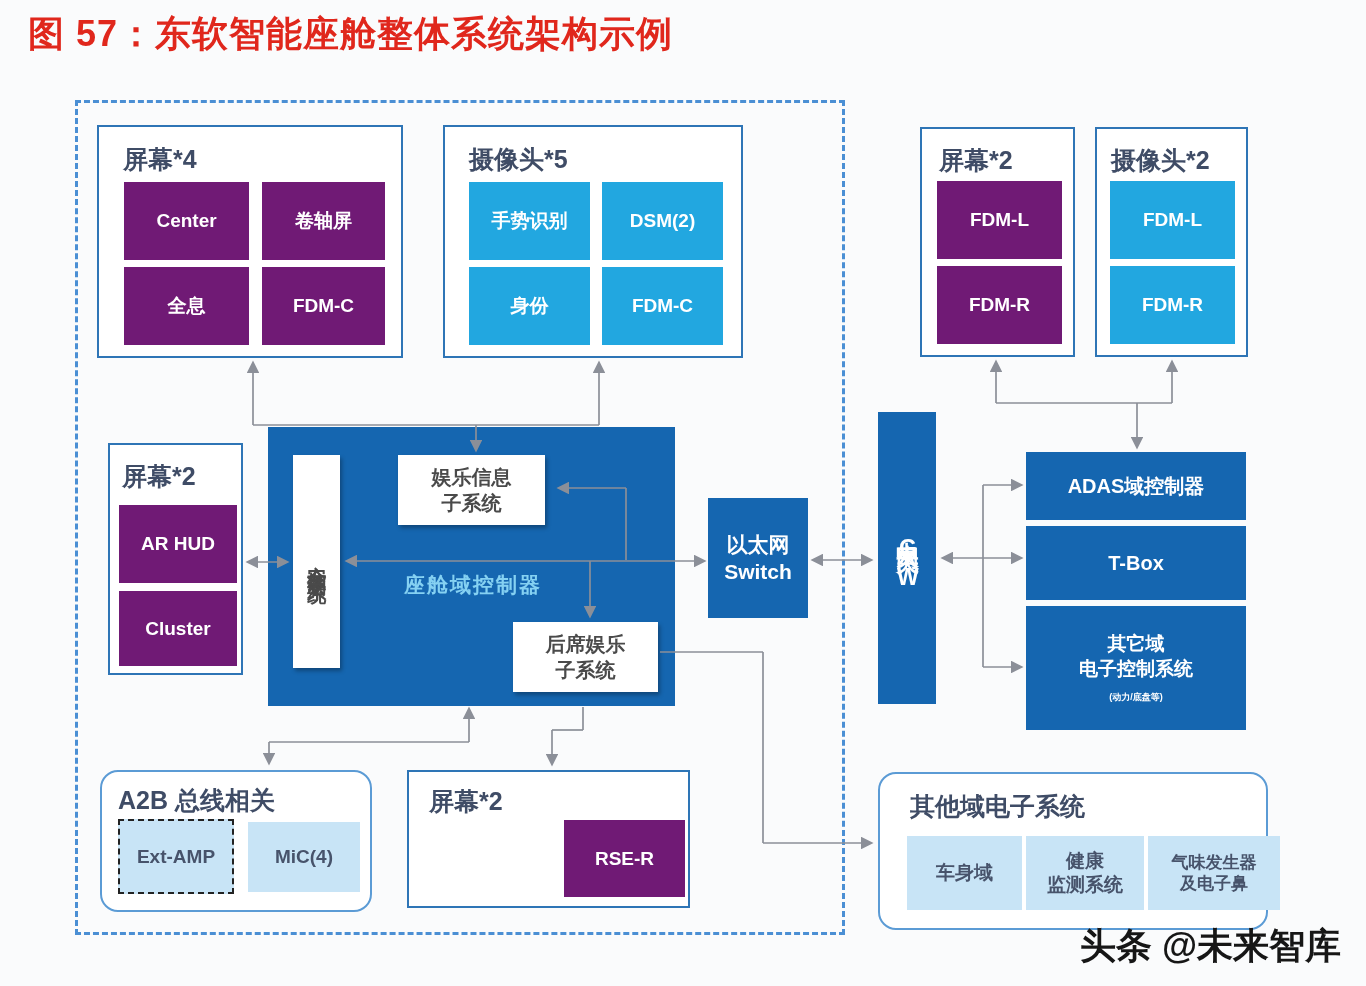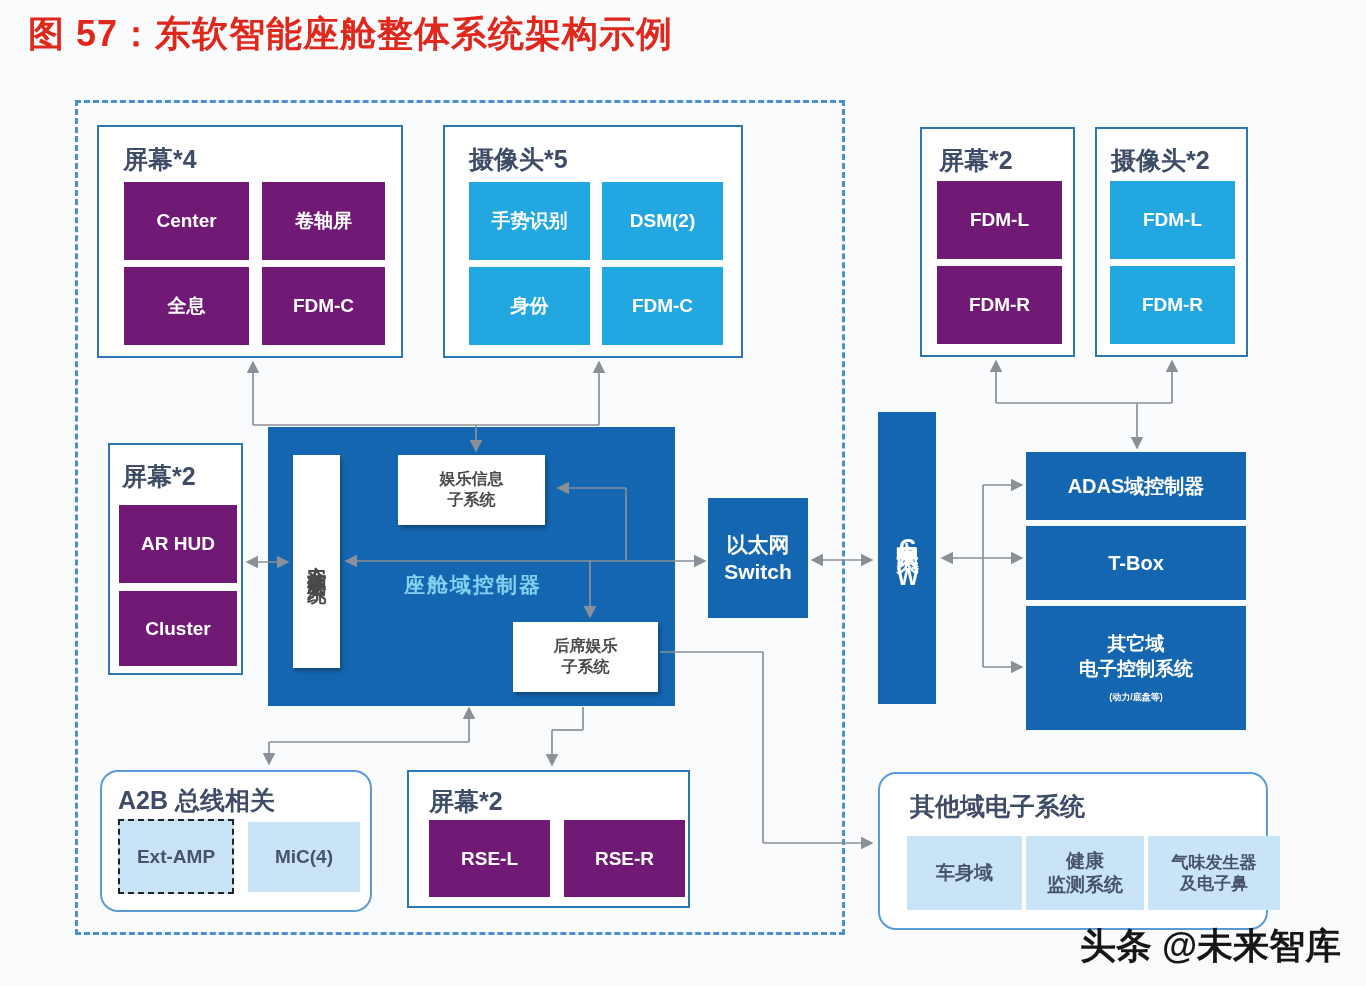--- a/index.html
+++ b/index.html
@@ -33,21 +33,21 @@
   .gray{background:#701a75;color:#ffffff;font-size:19px;}
   .blue{background:#22a7e0;color:#ffffff;font-size:19px;}
   .light{background:#c8e4f6;color:#47536b;font-size:19px;}
   .light.dashed{border:2px dashed #222222;}
   .bigblue{
     position:absolute;background:#1566b0;box-sizing:border-box;
     display:flex;align-items:center;justify-content:center;text-align:center;
     color:#ffffff;font-weight:bold;white-space:pre-line;line-height:1.3;
   }
   .whitebox{
-    position:absolute;background:#ffffff;color:#4a4a4a;font-weight:bold;font-size:16px;
+    position:absolute;background:#ffffff;color:#4a4a4a;font-weight:bold;font-size:20px;
     display:flex;align-items:center;justify-content:center;text-align:center;
     white-space:pre-line;box-shadow:2px 3px 4px rgba(0,0,0,.3);line-height:1.3;
   }
   .vtext{writing-mode:vertical-rl;text-orientation:upright;letter-spacing:3px;}
   .controller-label{
     position:absolute;color:#85d1f2;font-weight:bold;font-size:21px;
     text-align:center;white-space:nowrap;letter-spacing:2px;
   }
   .note{display:block;font-size:9px;font-weight:bold;margin-top:10px;letter-spacing:0;}
   .watermark{
@@ -124,21 +124,20 @@
   </div>
 
   <div class="grp rounded" style="left:100px;top:770px;width:272px;height:142px;">
     <div class="grp-label" style="left:16px;top:12px;">A2B 总线相关</div>
     <div class="cell light dashed" style="left:16px;top:47px;width:116px;height:75px;">Ext-AMP</div>
     <div class="cell light" style="left:146px;top:50px;width:112px;height:70px;">MiC(4)</div>
   </div>
 
   <div class="grp" style="left:407px;top:770px;width:283px;height:138px;">
     <div class="grp-label" style="left:20px;top:13px;">屏幕*2</div>
-    <div class="cell gray" style="left:20px;top:48px;width:121px;height:77px;">RSE-L</div>
     <div class="cell gray" style="left:155px;top:48px;width:121px;height:77px;">RSE-R</div>
   </div>
 
   <div class="grp rounded" style="left:878px;top:772px;width:390px;height:158px;">
     <div class="grp-label" style="left:30px;top:16px;">其他域电子系统</div>
     <div class="cell light" style="left:27px;top:62px;width:115px;height:74px;">车身域</div>
     <div class="cell light" style="left:146px;top:62px;width:118px;height:74px;">健康
 监测系统</div>
     <div class="cell light" style="left:268px;top:62px;width:132px;height:74px;font-size:17px;">气味发生器
 及电子鼻</div>

